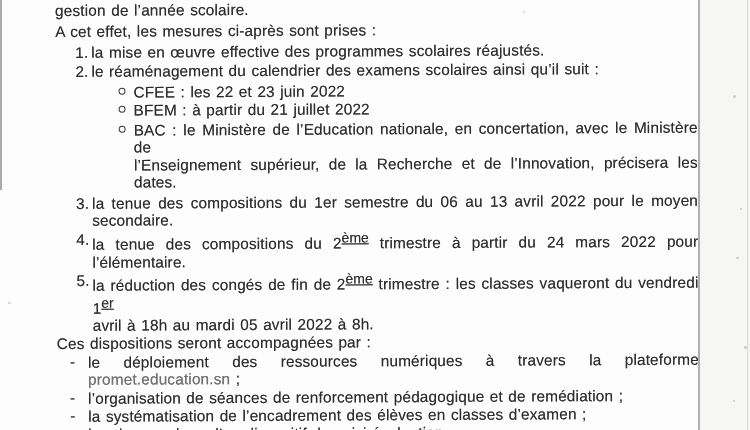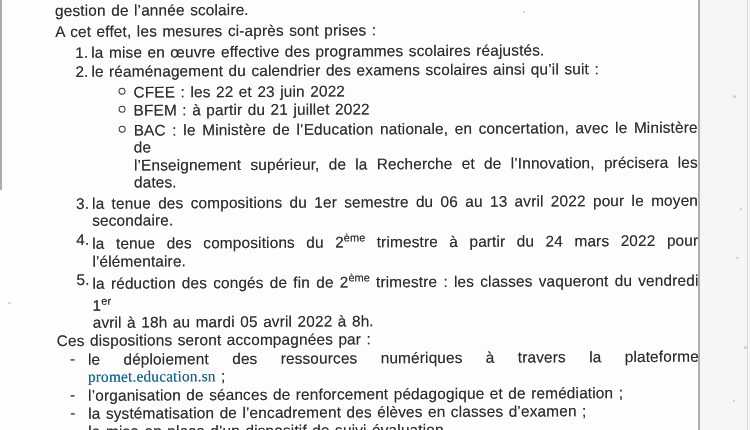--- a/index.html
+++ b/index.html
@@ -70,29 +70,29 @@
   }
   .subtext { margin-left: 78px; }
   .p-ces { margin-top: 0.5px; }
   .acclist { margin-top: 1px; }
   .acc { position: relative; }
   .acc.a2 { margin-top: 1.5px; }
   .acc.a4 { margin-top: 0.5px; }
   .dash { position: absolute; left: 13px; top: -1px; color: #3e4c58; }
   .acctext { margin-left: 31px; }
   .sup {
-    font-size: 11px;
+    font-size: 14px;
     vertical-align: 6px;
     letter-spacing: 0;
+    text-decoration: underline;
   }
   a.doc-link {
-    color: #0369a1;
+    color: #737373;
     text-decoration: none;
     cursor: pointer;
-    font-family: Liberation Serif, serif;
   }
 </style>
 </head>
 <body>
 
 <div class="scan-page">
 
   <div class="content">
 
     <div class="ln">gestion de l’année scolaire.</div>

